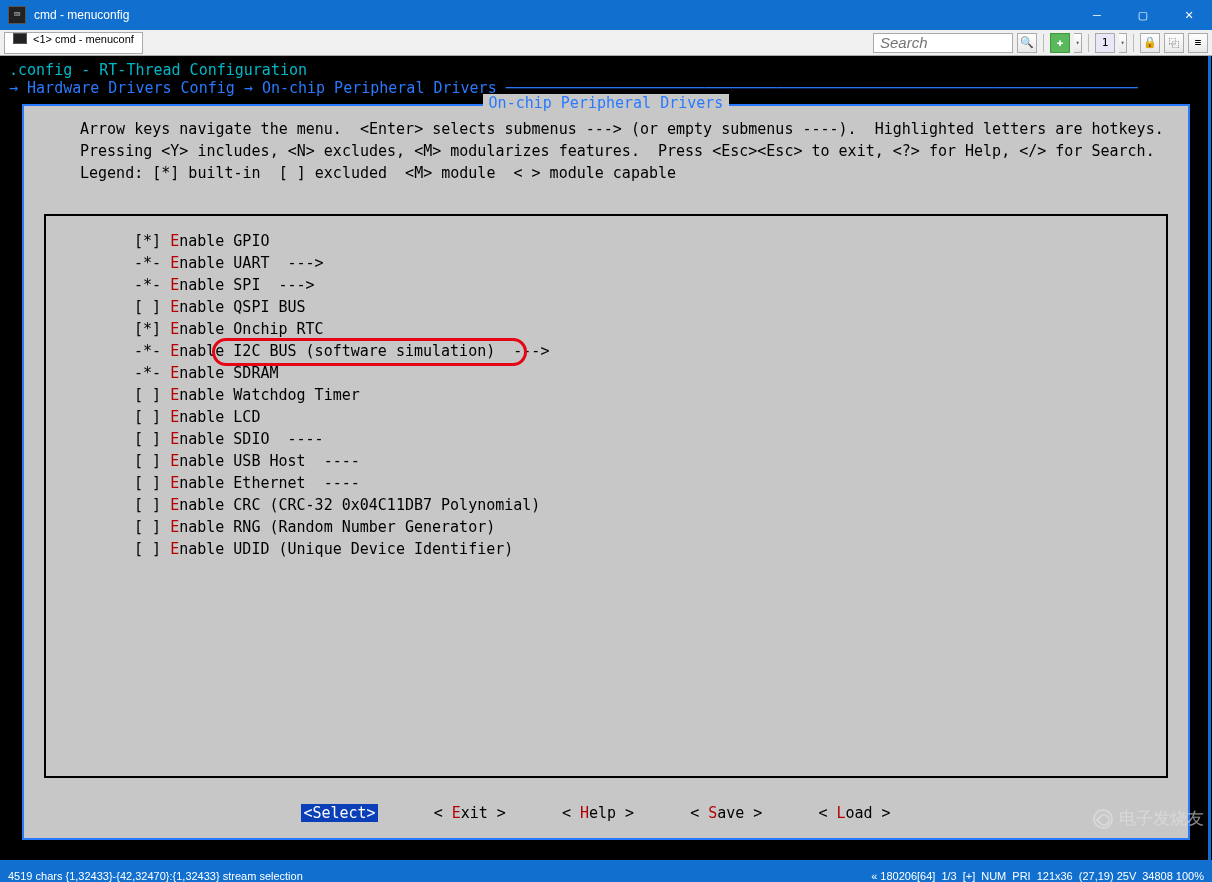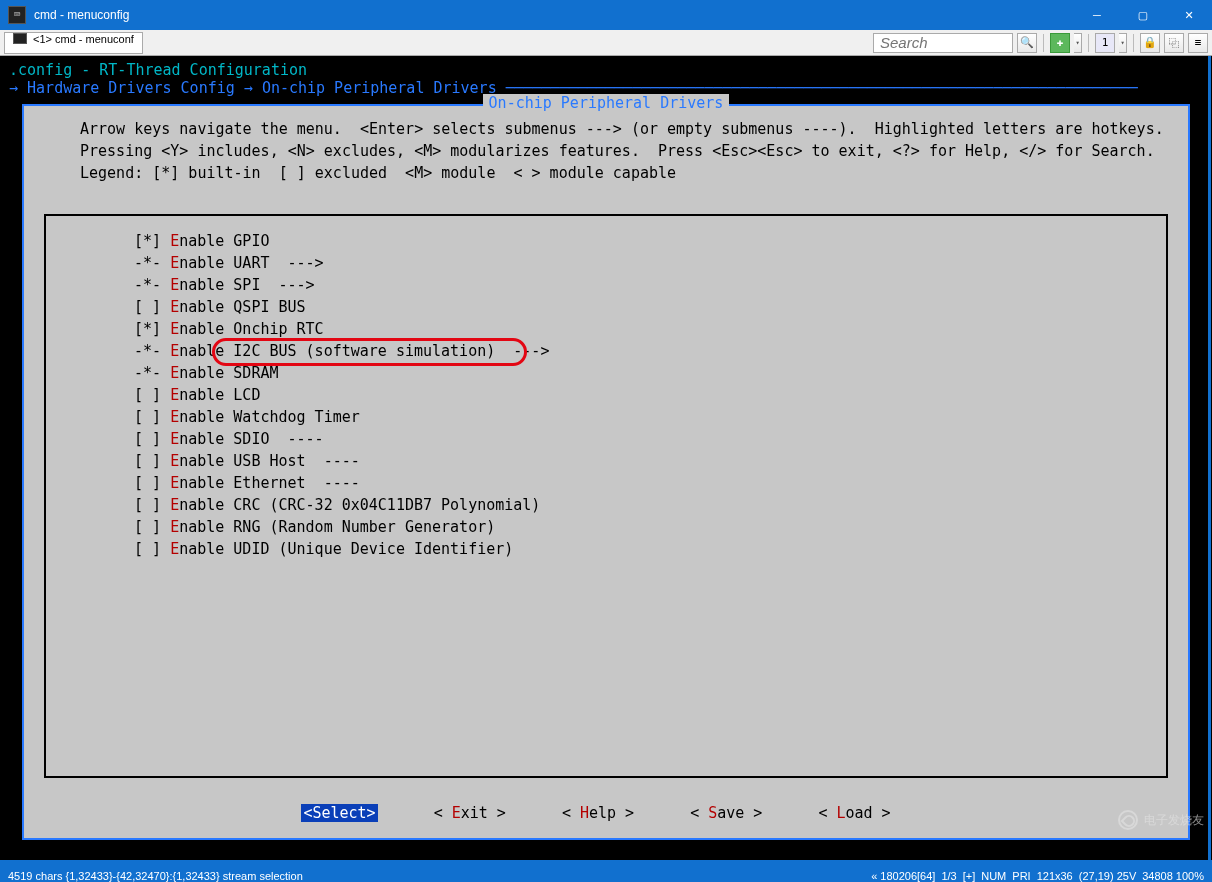--- a/index.html
+++ b/index.html
@@ -57,21 +57,21 @@
   .buttons .b{display:inline-block;margin:0 28px;}
   .buttons .b.sel{background:#0a3fb8;color:#fff;padding:0 2px;margin-left:8px;}
   .buttons .hot{color:var(--hot);}
   .buttons .b.sel .hot{color:#fff;}
   .shadow{position:absolute;right:14px;top:60px;bottom:14px;width:8px;background:#000;}
   .shadow2{position:absolute;left:30px;right:14px;bottom:12px;height:8px;background:#000;}
   
   .statusbar{height:22px;background:var(--status);color:#fff;display:flex;align-items:flex-end;font-family:'Segoe UI',sans-serif;font-size:11px;padding:0 8px;gap:6px;}
   .statusbar .seg{white-space:nowrap;}
   .statusbar .fl{flex:1;}
-  .watermark{position:absolute;right:8px;bottom:30px;color:#e4e4e4;opacity:.6;font-size:12px;display:flex;align-items:center;gap:6px;font-family:'Microsoft YaHei',sans-serif;}
+  .watermark{position:absolute;right:8px;bottom:30px;color:#e4e4e4;opacity:.6;font-size:17px;display:flex;align-items:center;gap:6px;font-family:'Microsoft YaHei',sans-serif;}
   .watermark .logo{width:20px;height:20px;border-radius:50%;border:2px solid #e4e4e4;position:relative;}
   .watermark .logo::after{content:"";position:absolute;left:3px;top:3px;width:8px;height:8px;border:2px solid #e4e4e4;border-radius:50% 50% 50% 0;transform:rotate(45deg);}
 </style>
 </head>
 <body>
 
 <div class="titlebar">
   <div class="app-icon">⌨</div>
   <div class="title">cmd - menuconfig</div>
   <div class="winbtn">─</div>
@@ -114,22 +114,22 @@
     <div class="mtitle-wrap"><span class="mtitle">On-chip Peripheral Drivers</span></div>
     <div class="help">Arrow keys navigate the menu.  &lt;Enter&gt; selects submenus ---&gt; (or empty submenus ----).  Highlighted letters are hotkeys.  Pressing &lt;Y&gt; includes, &lt;N&gt; excludes, &lt;M&gt; modularizes features.  Press &lt;Esc&gt;&lt;Esc&gt; to exit, &lt;?&gt; for Help, &lt;/&gt; for Search.  Legend: [*] built-in  [ ] excluded  &lt;M&gt; module  &lt; &gt; module capable</div>
     <div class="options-box" id="opts">
         <div class="opt">[*] <span class="hot">E</span>nable GPIO<span class="after"></span></div>
         <div class="opt">-*- <span class="hot">E</span>nable UART<span class="after">  ---&gt;</span></div>
         <div class="opt">-*- <span class="hot">E</span>nable SPI<span class="after">  ---&gt;</span></div>
         <div class="opt">[ ] <span class="hot">E</span>nable QSPI BUS<span class="after"></span></div>
         <div class="opt">[*] <span class="hot">E</span>nable Onchip RTC<span class="after"></span></div>
         <div class="opt">-*- <span class="hot">E</span>nable I2C BUS (software simulation)<span class="after">  ---&gt;</span></div>
         <div class="opt">-*- <span class="hot">E</span>nable SDRAM<span class="after"></span></div>
+        <div class="opt">[ ] <span class="hot">E</span>nable Watchdog Timer<span class="after"></span></div>
         <div class="opt">[ ] <span class="hot">E</span>nable LCD<span class="after"></span></div>
-        <div class="opt">[ ] <span class="hot">E</span>nable Watchdog Timer<span class="after"></span></div>
         <div class="opt">[ ] <span class="hot">E</span>nable SDIO<span class="after">  ----</span></div>
         <div class="opt">[ ] <span class="hot">E</span>nable USB Host<span class="after">  ----</span></div>
         <div class="opt">[ ] <span class="hot">E</span>nable Ethernet<span class="after">  ----</span></div>
         <div class="opt">[ ] <span class="hot">E</span>nable CRC (CRC-32 0x04C11DB7 Polynomial)<span class="after"></span></div>
         <div class="opt">[ ] <span class="hot">E</span>nable RNG (Random Number Generator)<span class="after"></span></div>
         <div class="opt">[ ] <span class="hot">E</span>nable UDID (Unique Device Identifier)<span class="after"></span></div>
       </div>
     <div class="annot"></div>
     <div class="buttons" id="btns"><span class="b sel">&lt;<span class="hot">S</span>elect&gt;</span><span class="b">&lt; <span class="hot">E</span>xit &gt;</span><span class="b">&lt; <span class="hot">H</span>elp &gt;</span><span class="b">&lt; <span class="hot">S</span>ave &gt;</span><span class="b">&lt; <span class="hot">L</span>oad &gt;</span></div>
   </div>

